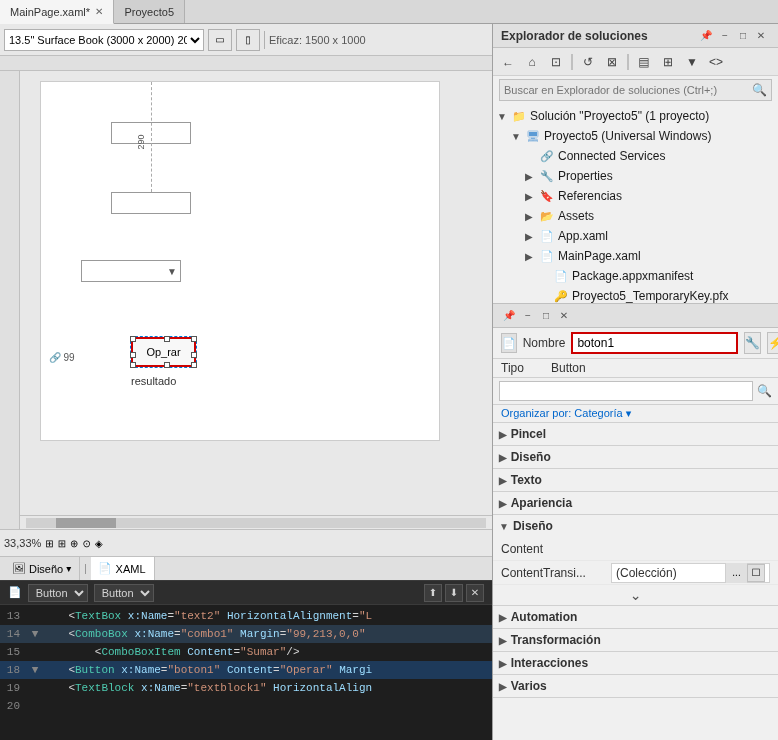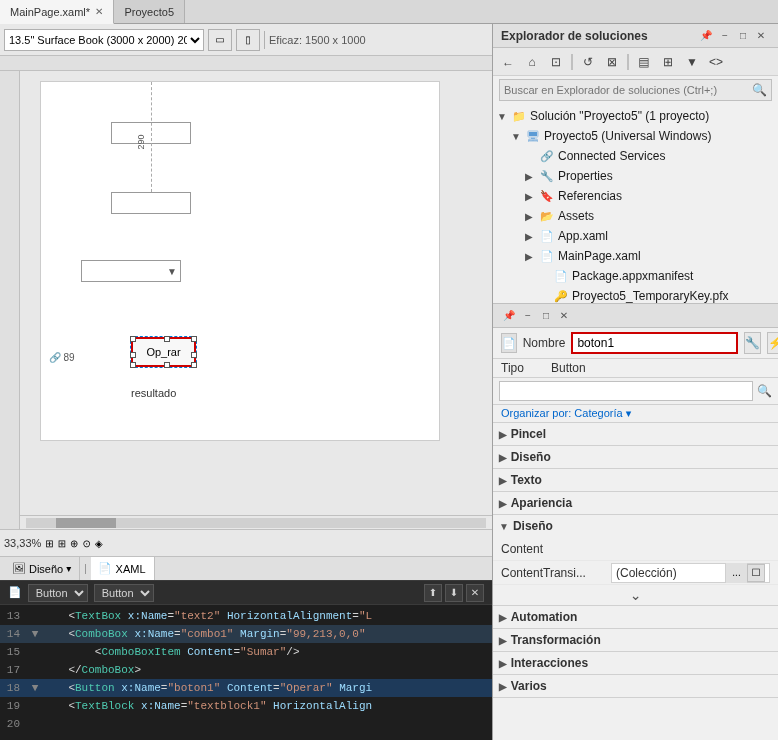--- a/index.html
+++ b/index.html
@@ -628,37 +628,37 @@
             </div>
             <div class="design-textbox" style="position:relative; width:80px; height:22px;"></div>
           </div>
 
           <div class="design-combobox" style="top:178px; left:40px; width:100px; height:22px;">
             <span class="design-combobox-arrow">▼</span>
           </div>
 
           <div style="position:absolute; top:270px; left:8px; font-size:10px; color:#555; display:flex; align-items:center; gap:2px;">
             <span>🔗</span>
-            <span>89</span>
+            <span>99</span>
           </div>
 
           <div class="design-button selected" style="top:255px; left:90px; width:65px; height:30px;">
             <span>Op_rar</span>
 
             <div class="resize-handle" style="top:-3px; left:-3px;"></div>
             <div class="resize-handle" style="top:-3px; left:50%;"></div>
             <div class="resize-handle" style="top:-3px; right:-3px;"></div>
             <div class="resize-handle" style="top:50%; left:-3px;"></div>
             <div class="resize-handle" style="top:50%; right:-3px;"></div>
             <div class="resize-handle" style="bottom:-3px; left:-3px;"></div>
             <div class="resize-handle" style="bottom:-3px; left:50%;"></div>
             <div class="resize-handle" style="bottom:-3px; right:-3px;"></div>
           </div>
 
-          <div class="design-label" style="top:305px; left:90px;">
+          <div class="design-label" style="top:293px; left:90px;">
             <span>resultado</span>
           </div>
 
         </div>
       </div>
 
       <div class="hscroll" style="position:absolute; bottom:0; left:20px; right:0;">
         <div class="hscroll-track">
           <div class="hscroll-thumb"></div>
         </div>
@@ -716,25 +716,20 @@
           <span style="color:#d4d4d4;">&nbsp;&nbsp;&nbsp;&nbsp;&lt;<span class="kw-tag">ComboBox</span> <span class="kw-attr">x:Name</span>=<span class="kw-str">"combo1"</span> <span class="kw-attr">Margin</span>=<span class="kw-str">"99,213,0,0"</span></span>
         </div>
 
         <div class="code-line">
           <span class="line-num">15</span>
           <span class="line-expand"> </span>
           <span style="color:#d4d4d4;">&nbsp;&nbsp;&nbsp;&nbsp;&nbsp;&nbsp;&nbsp;&nbsp;&lt;<span class="kw-tag">ComboBoxItem</span> <span class="kw-attr">Content</span>=<span class="kw-str">"Sumar"</span>/&gt;</span>
         </div>
 
 
-        <div class="code-line">
-          <span class="line-num">17</span>
-          <span class="line-expand"> </span>
-          <span style="color:#d4d4d4;">&nbsp;&nbsp;&nbsp;&nbsp;&lt;/<span class="kw-tag">ComboBox</span>&gt;</span>
-        </div>
 
         <div class="code-line" style="background:#1e3a5a;">
           <span class="line-num">18</span>
           <span class="line-expand">▼</span>
           <span style="color:#d4d4d4;">&nbsp;&nbsp;&nbsp;&nbsp;&lt;<span class="kw-tag">Button</span> <span class="kw-attr">x:Name</span>=<span class="kw-str">"boton1"</span> <span class="kw-attr">Content</span>=<span class="kw-str">"Operar"</span> <span class="kw-attr">Margi</span></span>
         </div>
 
         <div class="code-line">
           <span class="line-num">19</span>
           <span class="line-expand"> </span>

